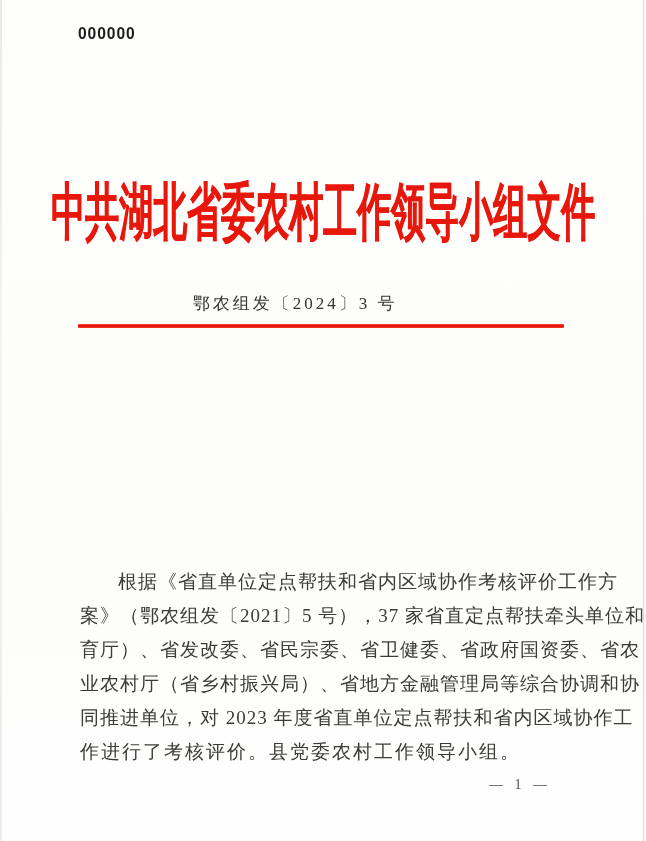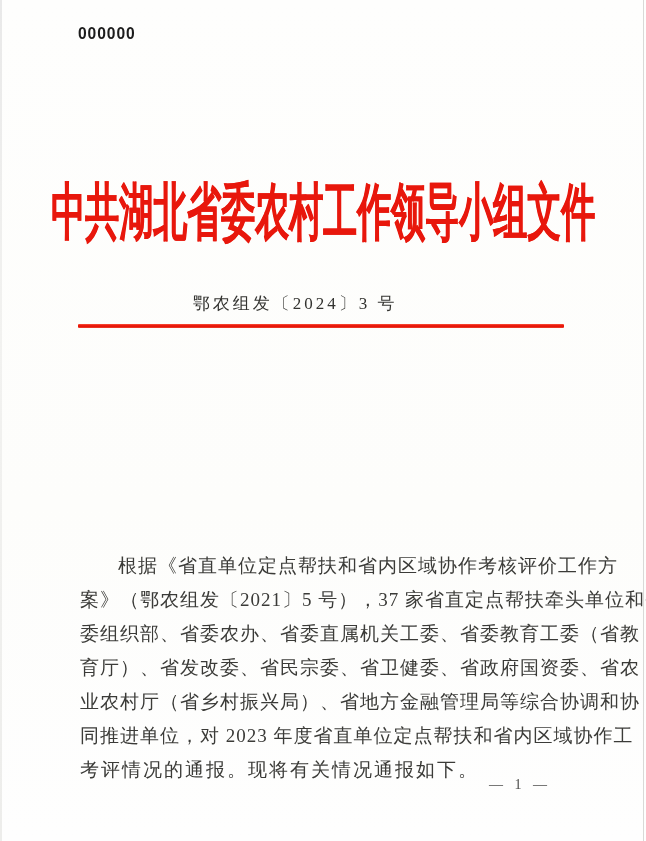--- a/index.html
+++ b/index.html
@@ -64,21 +64,21 @@
     color: #131313;
     letter-spacing: 1px;
   }
   .salutation {
     position: absolute; left: 80px; top: 522px; width: 496px;
     font-size: 19px; letter-spacing: 2px;
     color: #3b3b38;
     white-space: nowrap;
   }
   .body-paragraph {
-    position: absolute; left: 80px; top: 549px; width: 486px;
+    position: absolute; left: 80px; top: 565px; width: 486px;
     font-size: 19px;
     color: #3b3b38;
   }
   .body-line {
     height: 34px; line-height: 34px;
     text-align: justify;
     text-align-last: justify;
     letter-spacing: 1px;
     white-space: nowrap;
   }
@@ -104,21 +104,20 @@
 
   <div class="doc-number">鄂农组发〔2024〕3 号</div>
 
   <div class="red-rule"></div>
 
 
 
   <div class="body-paragraph">
       <div class="body-line">根据《省直单位定点帮扶和省内区域协作考核评价工作方</div>
       <div class="body-line">案》（鄂农组发〔2021〕5 号），37 家省直定点帮扶牵头单位和省</div>
-      <div class="body-line">委组织部、省委农办、省委直属机关工委、省委教育工委（省教</div>
       <div class="body-line">育厅）、省发改委、省民宗委、省卫健委、省政府国资委、省农</div>
       <div class="body-line">业农村厅（省乡村振兴局）、省地方金融管理局等综合协调和协</div>
       <div class="body-line">同推进单位，对 2023 年度省直单位定点帮扶和省内区域协作工</div>
-      <div class="body-line">考评情况的通报。现将有关情况通报如下。</div>
+      <div class="body-line">作进行了考核评价。县党委农村工作领导小组。</div>
     </div>
 
   <div class="page-number">— 1 —</div>
 </div>
 
 </body></html>

